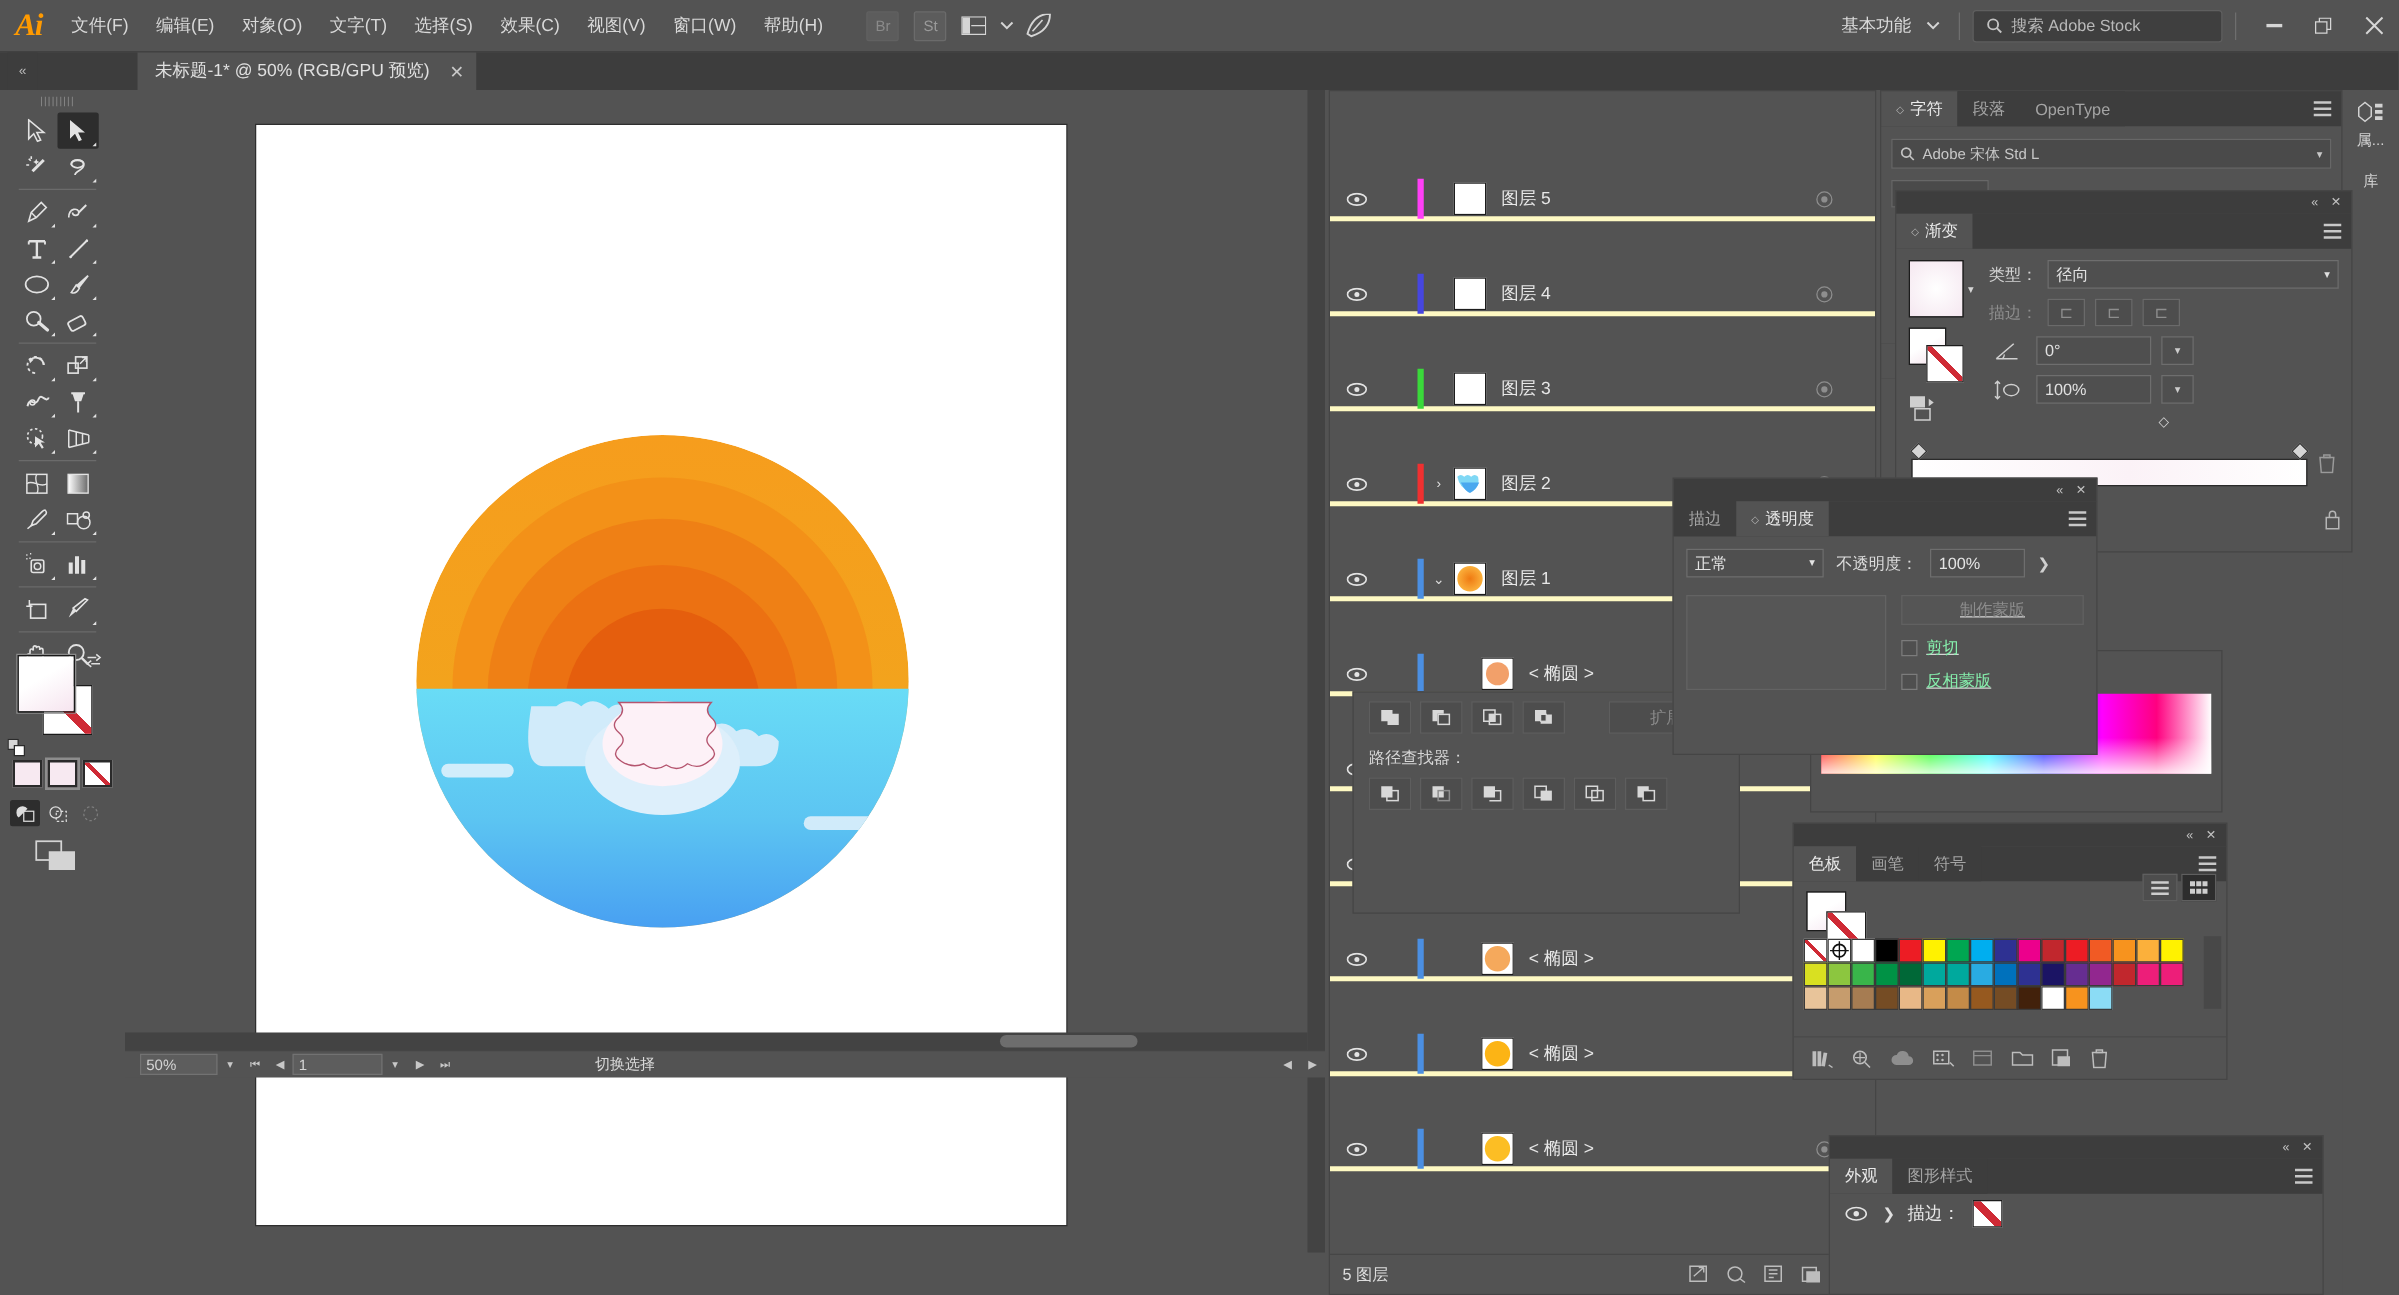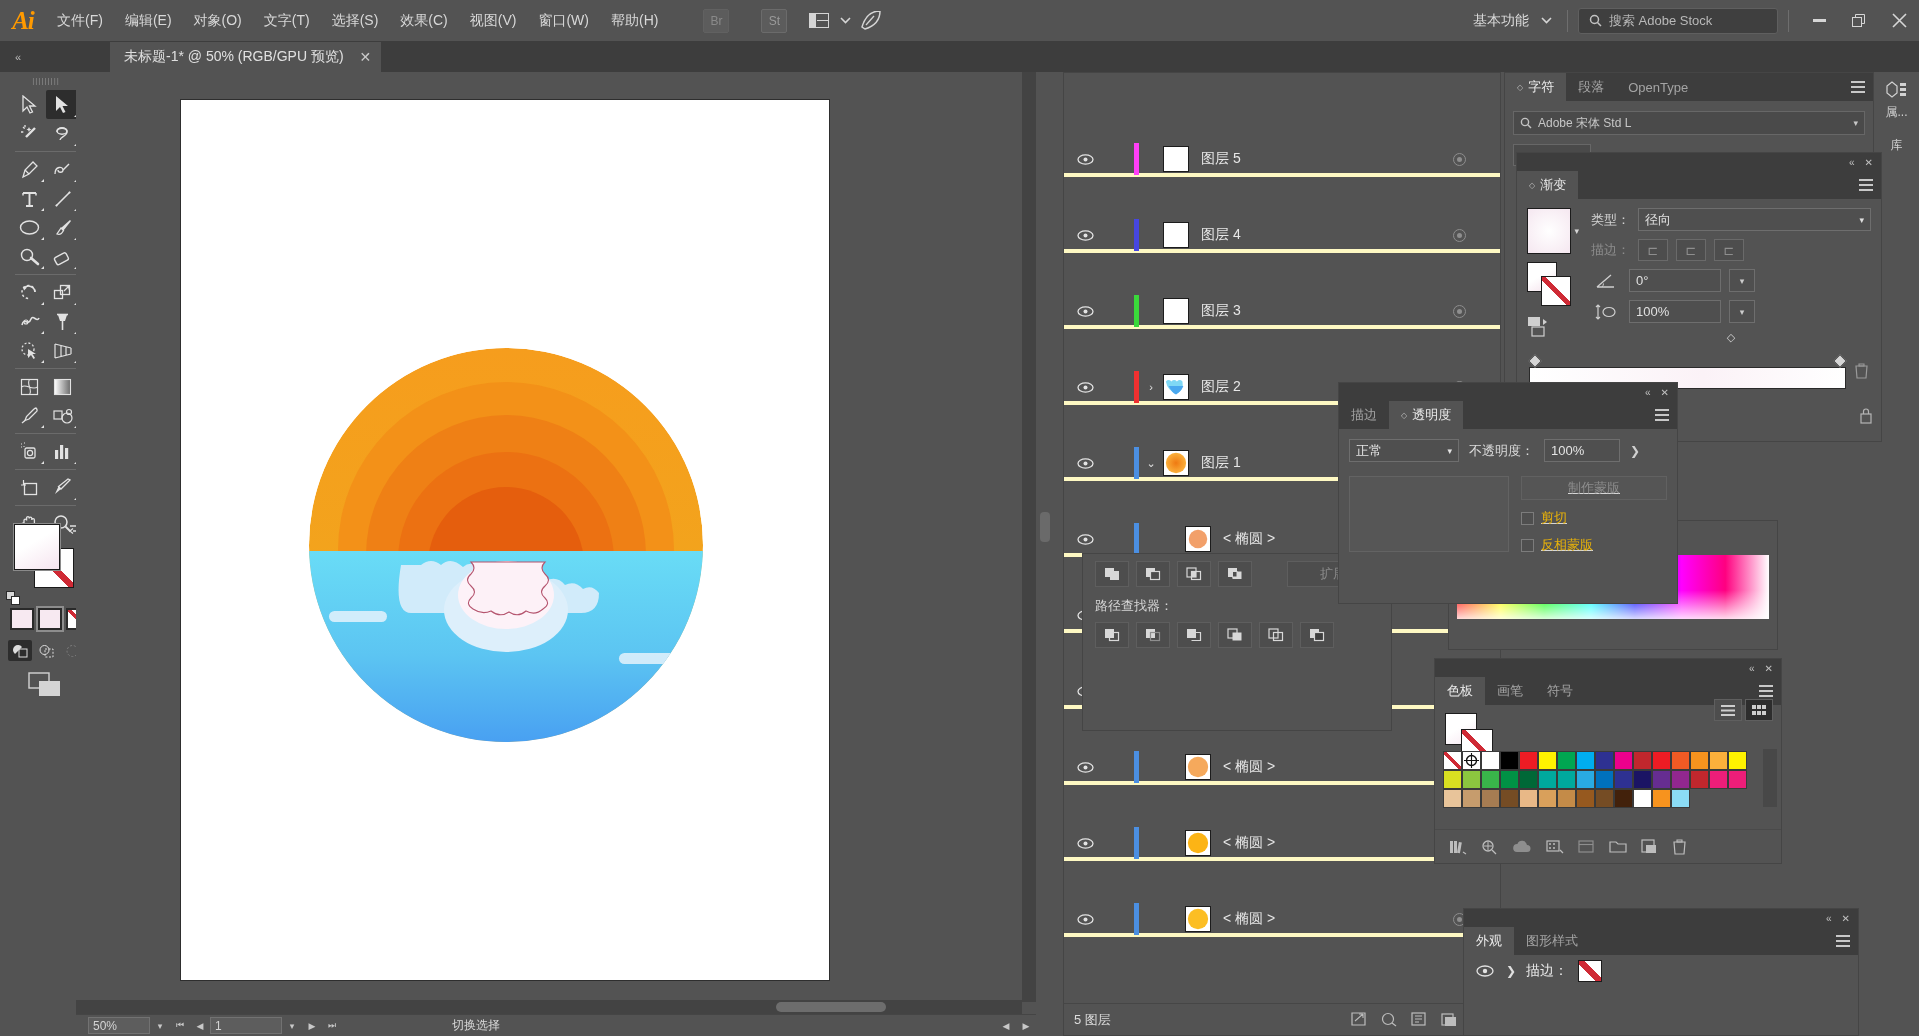--- a/index.html
+++ b/index.html
@@ -26,21 +26,21 @@
     font-size: 25px; color:#ff9a00; letter-spacing:-1px;
   }
   .menu-item {
     padding: 0 11px; height:42px; display:flex; align-items:center;
     font-size:14px; color:#d8d8d8; white-space:nowrap; cursor:default;
   }
   .mb-spacer { flex: 0 0 18px; }
   .mb-btn {
     width:26px; height:24px; display:flex; align-items:center; justify-content:center;
     font-size:12px; color:#9a9a9a; border:1px solid #6b6b6b; border-radius:2px;
-    margin: 0 16px; background:#5c5c5c;
+    margin: 0 6px; background:#5c5c5c;
   }
   .mb-btn.dim { color:#8a8a8a; border-color:#616161; }
   .mb-icon {
     width:28px; height:26px; display:flex; align-items:center; justify-content:center;
     margin:0 2px; color:#cfcfcf;
   }
   .mb-right { margin-left:auto; display:flex; align-items:center; height:42px; }
   .workspace-label { font-size:14px; color:#dcdcdc; padding:0 6px 0 10px; }
   .vdiv { width:1px; height:22px; background:#6e6e6e; margin:0 10px; }
   .search-stock {
@@ -122,21 +122,21 @@
     color:#ddd; font-size:12px; border-radius:2px;
   }
   .draw-b.on { background:#2d2d2d; }
   .draw-b.off { color:#7d7d7d; }
   .screen-mode {
     position:absolute; left:28px; top:600px; color:#d4d4d4;
   }
 
   
   .canvasarea {
-    position:absolute; left:76px; top:72px; width:960px; height:964px;
+    position:absolute; left:100px; top:72px; width:960px; height:790px;
     background:#535353;
   }
   .canvas-scroll-v {
     position:absolute; right:0; top:0; width:14px; height:930px; background:#434343;
   }
   .canvas-scroll-h {
     position:absolute; left:0; bottom:22px; width:946px; height:14px; background:#434343;
   }
   .scroll-thumb-h {
     position:absolute; left:700px; top:2px; width:110px; height:10px;
@@ -303,21 +303,21 @@
     display:flex; align-items:center; padding:0 6px; font-size:13px; color:#e4e4e4;
   }
   .t-row2 { display:flex; gap:12px; padding:14px 10px 0 10px;text-decoration:underline; }
   .t-thumb { width:160px; height:76px; border:1px solid #636363; background:#565656; }
   .t-rightcol { flex:1; }
   .t-mkmask {
     height:24px; border:1px solid #616161; background:#555;
     display:flex; align-items:center; justify-content:center;
     font-size:13px; color:#8d8d8d;
   }
-  .t-chk { display:flex; align-items:center; gap:7px; margin-top:9px; font-size:13px; color:#eab308; }
+  .t-chk { display:flex; align-items:center; gap:7px; margin-top:9px; font-size:13px; color:#86efac; }
   .t-box { width:13px; height:13px; border:1px solid #7c7c7c; background:#4f4f4f; }
 
   
   .pf-panel { left:1082px; top:553px; width:310px; height:178px; z-index:5; }
   .pf-sec { font-size:13px; color:#d6d6d6; padding:10px 12px 0 12px; }
   .pf-row { display:flex; gap:7px; padding:7px 12px 0 12px; align-items:center; }
   .pf-btn {
     width:34px; height:26px; background:#4d4d4d; border:1px solid #5e5e5e;
     display:flex; align-items:center; justify-content:center;
   }

